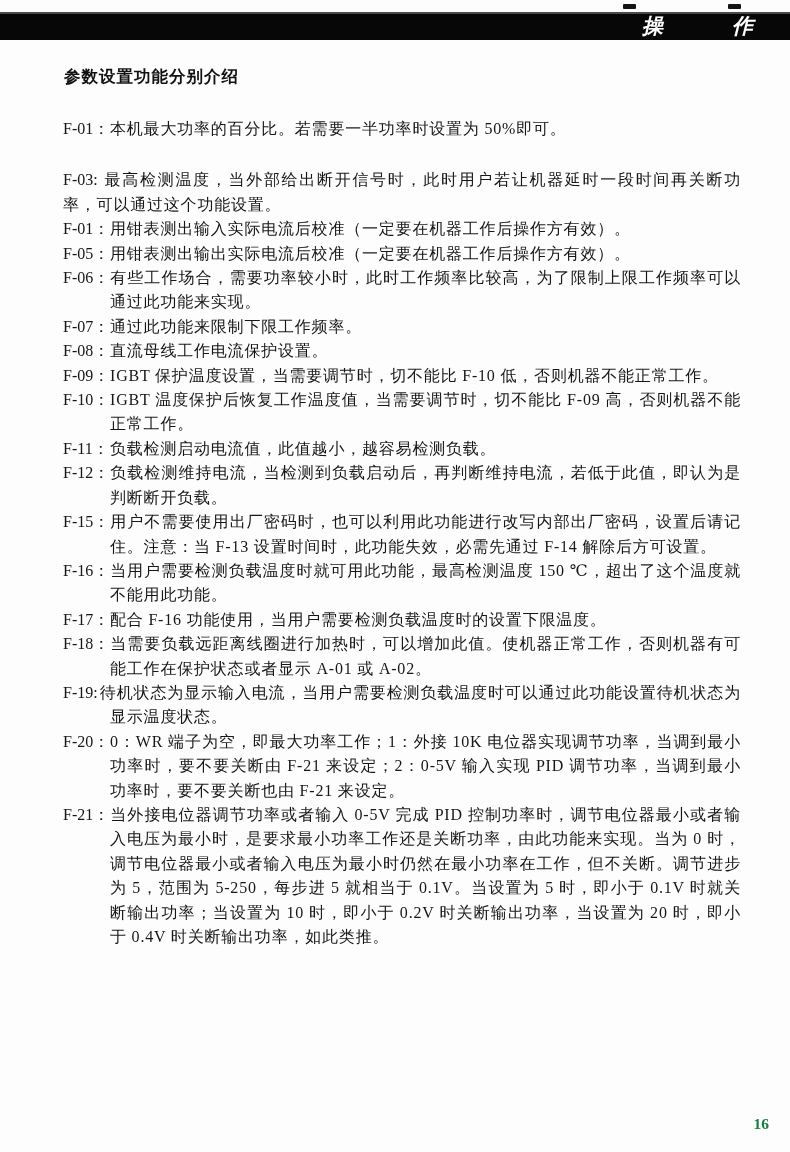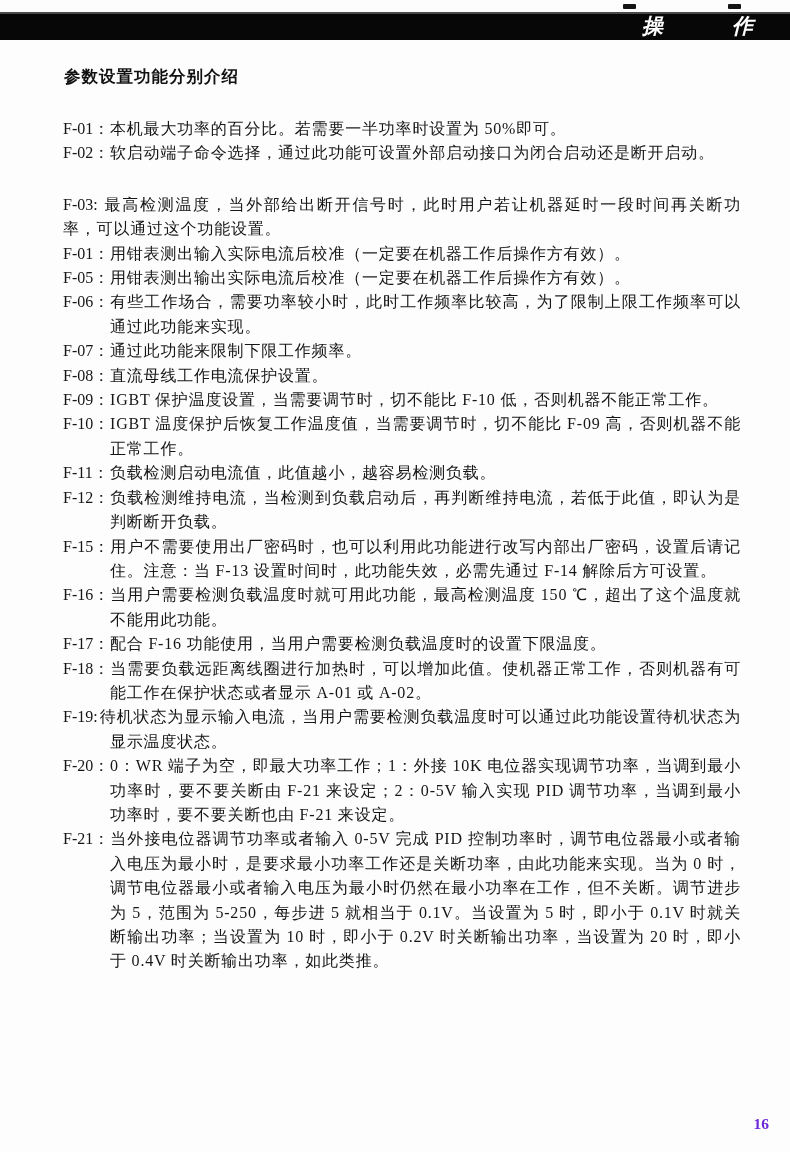--- a/index.html
+++ b/index.html
@@ -62,21 +62,20 @@
   }
   .doc-body {
     position: absolute;
     left: 63px;
     top: 117px;
     width: 678px;
     font-size: 16px;
     line-height: 24.4px;
     letter-spacing: 0.8px;
     text-align: justify;
-    font-family: Liberation Serif, serif;
   }
   .para {
     padding-left: 47px;
     text-indent: -47px;
     margin: 0;
   }
   .para .plabel {
     display: inline-block;
     width: 47px;
     text-indent: 0;
@@ -97,42 +96,41 @@
     margin-right: 6px;
     margin-top: 27px;
   }
   .page-number {
     position: absolute;
     right: 21px;
     bottom: 19px;
     font-weight: bold;
     font-size: 15.5px;
     font-family: "Liberation Serif", "DejaVu Serif", serif;
-    color: #6d28d9;
+    color: #15803d;
   }
 </style>
 </head>
 <body>
 
 <div class="page">
 
   <div class="artifact a1"></div>
   <div class="artifact a2"></div>
 
   <div class="header-bar"></div>
   <div class="header-tabs">
     <span>操</span>
     <span>作</span>
   </div>
 
   <div class="doc-title">参数设置功能分别介绍</div>
 
   <div class="doc-body">
       <div class="para hang"><span class="plabel">F-01：</span><span class="ptext">本机最大功率的百分比。若需要一半功率时设置为 50%即可。</span></div>
-      <div class="para hang"><span class="plabel">F-02：</span><span class="ptext">软启动端子命令选择，通过此功能可设置外部启动接口为闭合启动还是断开启动。</span></div>
       <div class="para flush"><span class="plabel">F-03:</span><span class="ptext">最高检测温度，当外部给出断开信号时，此时用户若让机器延时一段时间再关断功率，可以通过这个功能设置。</span></div>
       <div class="para hang"><span class="plabel">F-01：</span><span class="ptext">用钳表测出输入实际电流后校准（一定要在机器工作后操作方有效）。</span></div>
       <div class="para hang"><span class="plabel">F-05：</span><span class="ptext">用钳表测出输出实际电流后校准（一定要在机器工作后操作方有效）。</span></div>
       <div class="para hang"><span class="plabel">F-06：</span><span class="ptext">有些工作场合，需要功率较小时，此时工作频率比较高，为了限制上限工作频率可以通过此功能来实现。</span></div>
       <div class="para hang"><span class="plabel">F-07：</span><span class="ptext">通过此功能来限制下限工作频率。</span></div>
       <div class="para hang"><span class="plabel">F-08：</span><span class="ptext">直流母线工作电流保护设置。</span></div>
       <div class="para hang"><span class="plabel">F-09：</span><span class="ptext">IGBT 保护温度设置，当需要调节时，切不能比 F-10 低，否则机器不能正常工作。</span></div>
       <div class="para hang"><span class="plabel">F-10：</span><span class="ptext">IGBT 温度保护后恢复工作温度值，当需要调节时，切不能比 F-09 高，否则机器不能正常工作。</span></div>
       <div class="para hang"><span class="plabel">F-11：</span><span class="ptext">负载检测启动电流值，此值越小，越容易检测负载。</span></div>
       <div class="para hang"><span class="plabel">F-12：</span><span class="ptext">负载检测维持电流，当检测到负载启动后，再判断维持电流，若低于此值，即认为是判断断开负载。</span></div>

